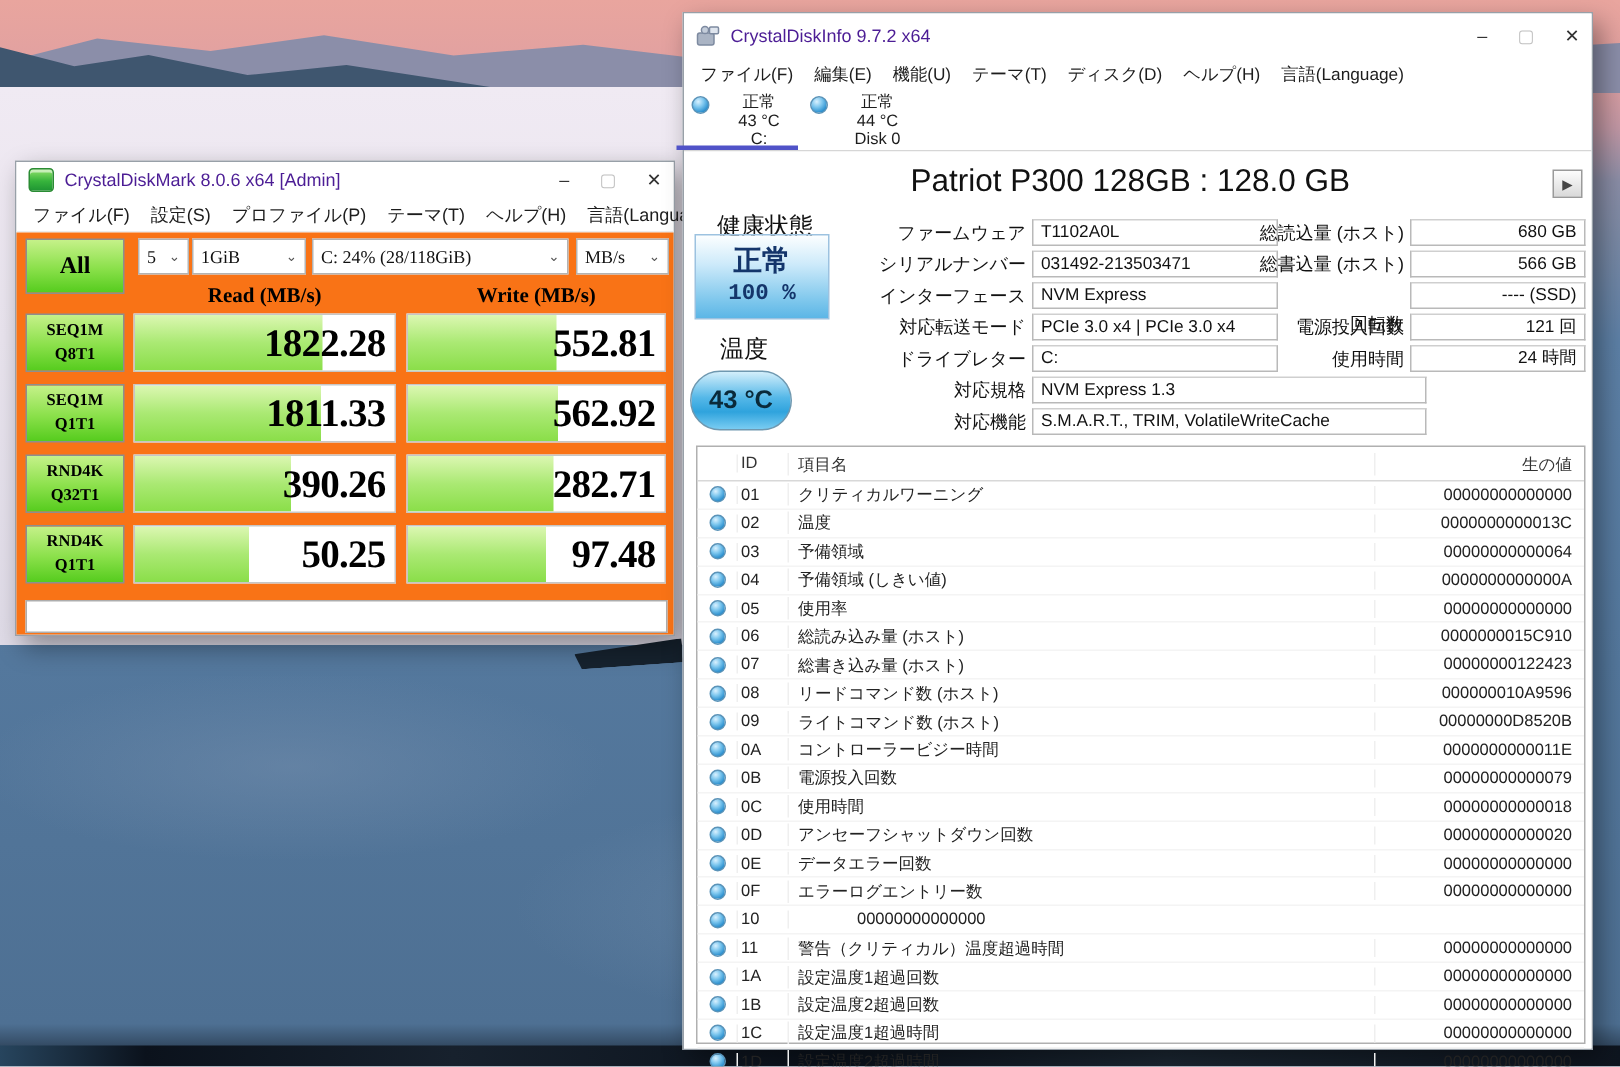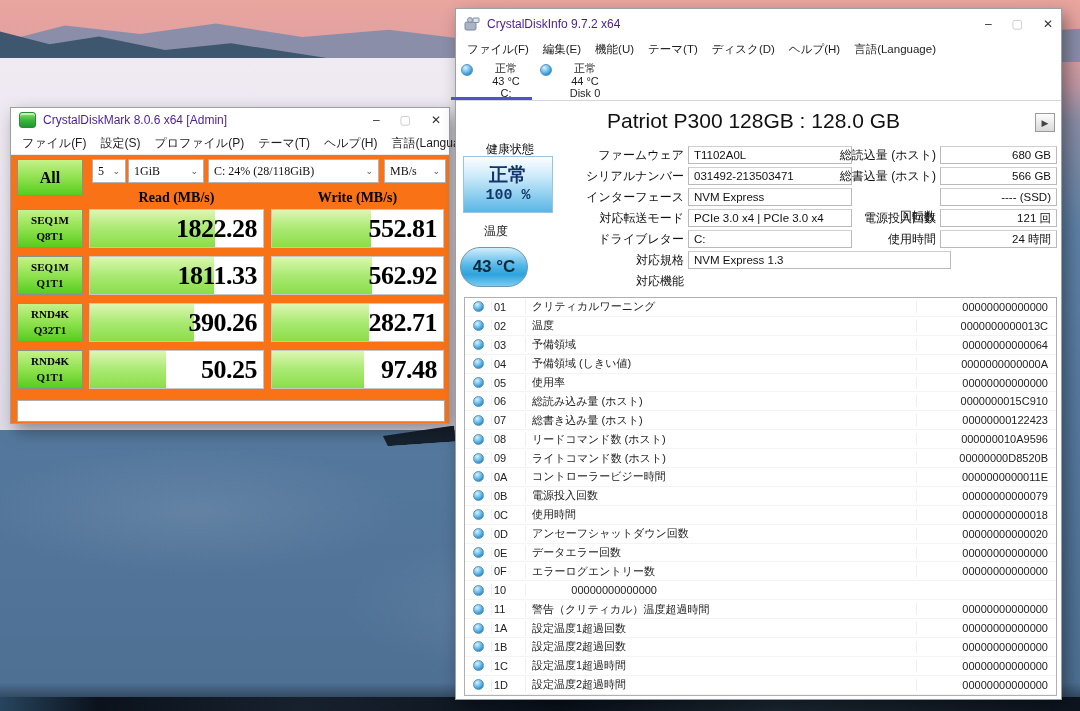--- a/index.html
+++ b/index.html
@@ -76,21 +76,21 @@
     border:1px solid #5a93b8;box-sizing:border-box;}
   .disk-tab .tab-text{flex:1;text-align:center;font-size:11px;line-height:12.5px;color:#1d1d1d;}
   .disk-tab.active:after{content:"";position:absolute;left:-5px;right:3px;bottom:0;height:3px;
     background:#5053c8;}
   .cdi-body{position:absolute;top:92px;left:0;right:0;bottom:0;background:#fff;}
   .drive-title{position:absolute;top:8px;left:30px;right:40px;text-align:center;
     font-size:21px;color:#111;}
   .next-btn{position:absolute;right:6px;top:12px;width:20px;height:19px;
     background:linear-gradient(180deg,#fdfdfd,#d9d9d9);border:1px solid #9a9a9a;
     box-sizing:border-box;font-size:9px;color:#444;display:flex;align-items:center;justify-content:center;}
-  .side-label{position:absolute;width:92px;text-align:center;font-size:12px;color:#111;}
+  .side-label{position:absolute;width:92px;text-align:center;font-size:16px;color:#111;}
   .health-box{position:absolute;left:7px;top:55px;width:90px;height:57px;box-sizing:border-box;
     border:1px solid #9cc2e0;background:linear-gradient(180deg,#fcfeff 0%,#cdeafa 35%,#7cc6ec 80%,#5cb6e6 100%);
     display:flex;flex-direction:column;align-items:center;justify-content:center;line-height:1.25;}
   .health-box .hstat{font-size:19px;font-weight:bold;color:#14356b;}
   .health-box .hpct{font-size:15px;font-weight:bold;color:#14356b;font-family:Liberation Mono, monospace;}
   .temp-pill{position:absolute;left:4px;top:146px;width:68px;height:40px;border-radius:20px;
     box-sizing:border-box;border:1px solid #6f98b0;
     background:linear-gradient(180deg,#d2eefb 0%,#55b8e8 45%,#2fa3dd 70%,#79ccf2 100%);
     display:flex;align-items:center;justify-content:center;font-size:17px;font-weight:bold;color:#0a2a3a;}
   .f-label{position:absolute;height:18px;line-height:18px;font-size:12px;color:#111;
@@ -281,33 +281,40 @@
       <div class="f-box" style="left:232px;top:66px;width:164px;">031492-213503471</div>
       <div class="f-label" style="left:70px;top:87px;width:158px;">インターフェース</div>
       <div class="f-box" style="left:232px;top:87px;width:164px;">NVM Express</div>
       <div class="f-label" style="left:70px;top:108px;width:158px;">対応転送モード</div>
       <div class="f-box" style="left:232px;top:108px;width:164px;">PCIe 3.0 x4 | PCIe 3.0 x4</div>
       <div class="f-label" style="left:70px;top:129px;width:158px;">ドライブレター</div>
       <div class="f-box" style="left:232px;top:129px;width:164px;">C:</div>
       <div class="f-label" style="left:70px;top:150px;width:158px;">対応規格</div>
       <div class="f-box" style="left:232px;top:150px;width:263px;">NVM Express 1.3</div>
       <div class="f-label" style="left:70px;top:171px;width:158px;">対応機能</div>
+      <div class="f-box" style="left:232px;top:171px;width:263px;">S.M.A.R.T., TRIM, VolatileWriteCache</div>
 
       <div class="f-label" style="left:330px;top:45px;width:150px;">総読込量 (ホスト)</div>
       <div class="f-box num" style="left:484px;top:45px;width:117px;">680 GB</div>
       <div class="f-label" style="left:330px;top:66px;width:150px;">総書込量 (ホスト)</div>
       <div class="f-box num" style="left:484px;top:66px;width:117px;">566 GB</div>
       <div class="f-label" style="left:330px;top:87px;width:150px;margin-top:19px;">回転数</div>
       <div class="f-box num" style="left:484px;top:87px;width:117px;">---- (SSD)</div>
       <div class="f-label" style="left:330px;top:108px;width:150px;">電源投入回数</div>
       <div class="f-box num" style="left:484px;top:108px;width:117px;">121 回</div>
       <div class="f-label" style="left:330px;top:129px;width:150px;">使用時間</div>
       <div class="f-box num" style="left:484px;top:129px;width:117px;">24 時間</div>
 
       <div class="smart">
+        <div class="shead">
+          <span class="c-st"></span>
+          <span class="c-id">ID</span>
+          <span class="c-nm">項目名</span>
+          <span class="c-rw">生の値</span>
+        </div>
         <div class="srow">
             <span class="c-st">
               <span class="orb"></span>
             </span>
             <span class="c-id">01</span>
             <span class="c-nm">クリティカルワーニング</span>
             <span class="c-rw">00000000000000</span>
           </div>
         <div class="srow">
             <span class="c-st">

